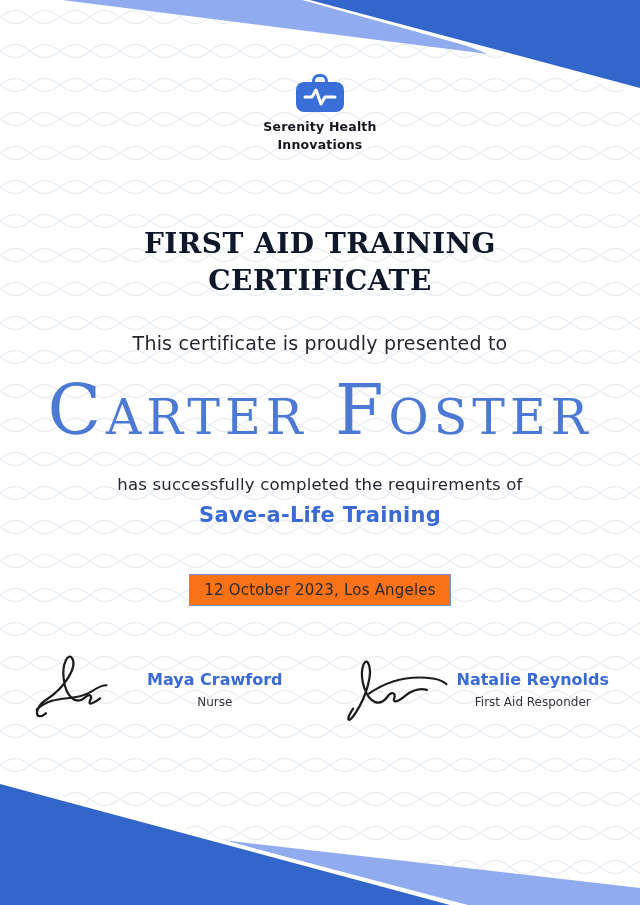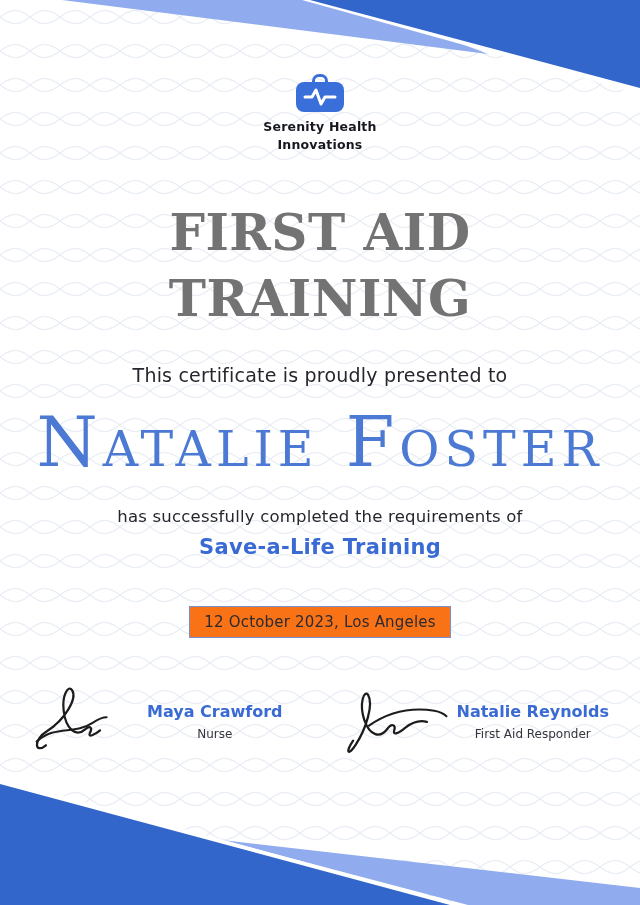--- a/index.html
+++ b/index.html
@@ -43,24 +43,24 @@
     position:relative;
   }
   .brand-name {
     margin-top:6px; max-width:125px;
     font-size:12.5px; font-weight:700; line-height:1.45;
     color:#17171f; letter-spacing:.2px;
   }
 
   
   .cert-title {
-    margin-top:46px;
+    margin-top:72px;
     font-family:"DejaVu Serif","Liberation Serif",serif;
-    font-weight:700; font-size:50px; line-height:1.32;
-    color:#737373; letter-spacing:.5px;
+    font-weight:700; font-size:28px; line-height:1.32;
+    color:#0f172a; letter-spacing:.5px;
     max-width:560px;
   }
 
   .presented-text {
     margin-top:32px; font-size:19px; color:#26262e; letter-spacing:.2px;
   }
 
   .recipient-name {
     margin-top:18px;
     font-family:"DejaVu Serif","Liberation Serif",serif;
@@ -120,25 +120,26 @@
       <div class="logo-body">
         <svg width="44" height="28" viewBox="0 0 44 28" aria-hidden="true">
           <polyline points="7,14 14,14 18,7 23,21 27,14 37,14" fill="none" stroke="#ffffff" stroke-width="3" stroke-linecap="round" stroke-linejoin="round"></polyline>
         </svg>
       </div>
       <div class="brand-name">Serenity Health Innovations</div>
     </div>
 
     <div class="cert-title">
       <div>FIRST AID TRAINING</div>
+      <div>CERTIFICATE</div>
     </div>
 
     <div class="presented-text">This certificate is proudly presented to</div>
 
-    <div class="recipient-name">Natalie Foster</div>
+    <div class="recipient-name">Carter Foster</div>
 
     <div class="completion-text">has successfully completed the requirements of</div>
 
     <div class="course-name">Save-a-Life Training</div>
 
     <div class="date-box">
       <span>12 October 2023, Los Angeles</span>
     </div>
 
     <div class="signatures">

